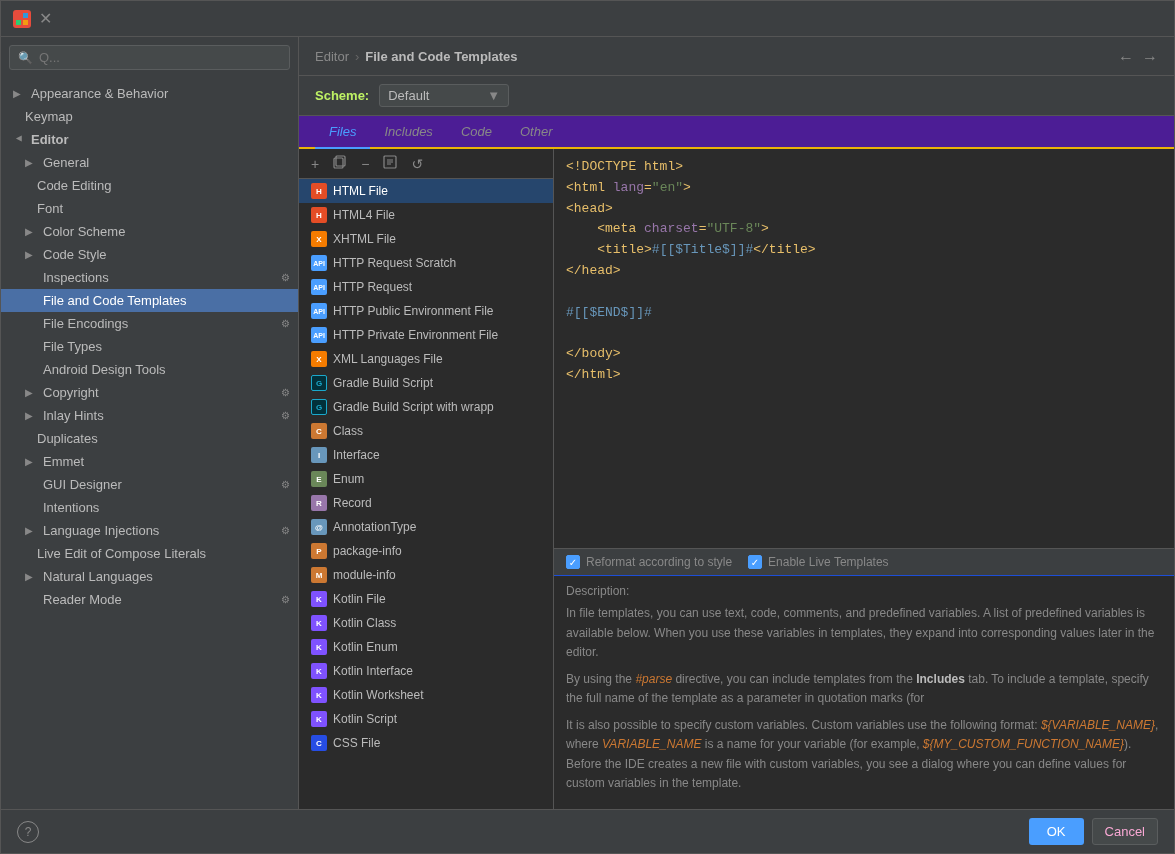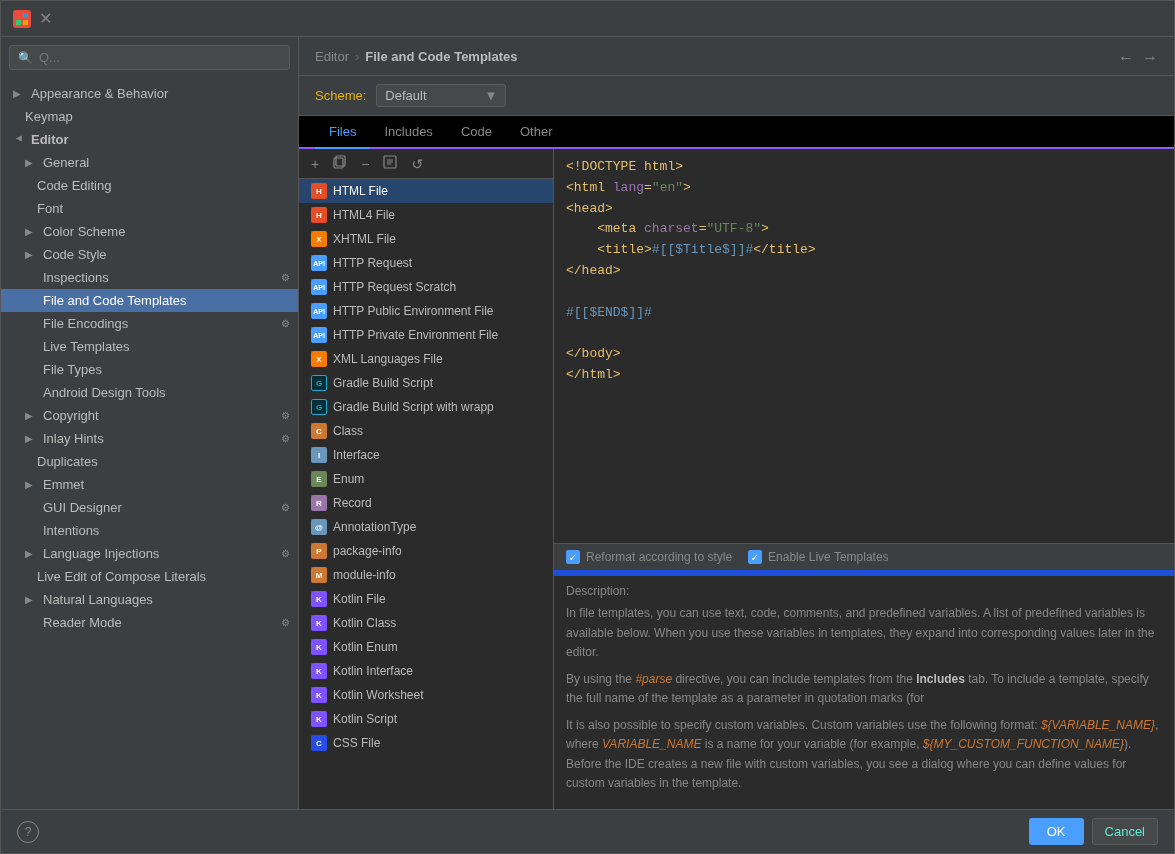--- a/index.html
+++ b/index.html
@@ -164,42 +164,43 @@
 
     .scheme-bar {
       background: #3c3f41;
       padding: 8px 16px;
       border-bottom: 1px solid #555;
       display: flex;
       align-items: center;
       gap: 10px;
       flex-shrink: 0;
     }
-    .scheme-label { color: #eab308; font-size: 13px; }
+    .scheme-label { color: #bef264; font-size: 13px; font-weight: bold; }
     .scheme-dropdown {
       background: #45494a;
       border: 1px solid #5a5d5e;
       border-radius: 3px;
       padding: 3px 8px;
       color: #bbbbbb;
       font-size: 13px;
       display: flex;
       align-items: center;
       gap: 6px;
       cursor: pointer;
       min-width: 130px;
     }
     .scheme-dropdown .caret { margin-left: auto; color: #888; }
 
     .tabs-bar {
-      background: #000000;
-      border-bottom: 2px solid #8b5cf6;
+      background: #4c1d95;
+      border-bottom: 2px solid #eab308;
       display: flex;
       padding: 0 16px;
       flex-shrink: 0;
+      font-style: italic;
     }
     .tab {
       padding: 8px 14px;
       cursor: pointer;
       color: #888;
       font-size: 13px;
       border-bottom: 2px solid transparent;
       margin-bottom: -2px;
     }
     .tab.active {
@@ -333,21 +334,21 @@
       align-items: center;
       justify-content: center;
       color: white;
       font-size: 10px;
       flex-shrink: 0;
     }
     .cb-label { color: #888; font-size: 12px; }
 
     .description-panel {
       background: #2b2b2b;
-      border-top: 6px solid #1d4ed8;
+      border-top: 1px solid #1d4ed8;
       padding: 8px 12px;
       max-height: 240px;
       overflow-y: auto;
       flex-shrink: 0;
     }
     .description-panel::-webkit-scrollbar { width: 6px; }
     .description-panel::-webkit-scrollbar-track { background: #2b2b2b; }
     .description-panel::-webkit-scrollbar-thumb { background: #555; border-radius: 3px; }
 
     .desc-title { color: #888; font-size: 12px; margin-bottom: 6px; }
@@ -391,21 +392,21 @@
       background: #4a9eff;
       color: white;
       border: none;
       border-radius: 3px;
       padding: 5px 18px;
       font-size: 13px;
       cursor: pointer;
     }
     .btn-cancel {
       background: #45494a;
-      color: #5eead4;
+      color: #f9a8d4;
       border: 1px solid #5a5d5e;
       border-radius: 3px;
       padding: 5px 12px;
       font-size: 13px;
       cursor: pointer;
     }
   </style>
 </head>
 <body>
 
@@ -479,24 +480,20 @@
           <span style="width:12px;"></span>
           <span>File and Code Templates</span>
         </div>
 
         <div class="sidebar-item indent1">
           <span style="width:12px;"></span>
           <span>File Encodings</span>
           <span style="margin-left:auto; color:#888; font-size:10px;">⚙</span>
         </div>
 
-        <div class="sidebar-item indent1">
-          <span style="width:12px;"></span>
-          <span>Live Templates</span>
-        </div>
 
         <div class="sidebar-item indent1">
           <span style="width:12px;"></span>
           <span>File Types</span>
         </div>
 
         <div class="sidebar-item indent1">
           <span style="width:12px;"></span>
           <span>Android Design Tools</span>
         </div>
@@ -611,25 +608,25 @@
             <div class="file-item">
               <div class="file-icon fi-html4">H</div>
               <span>HTML4 File</span>
             </div>
             <div class="file-item">
               <div class="file-icon fi-xhtml">X</div>
               <span>XHTML File</span>
             </div>
             <div class="file-item">
               <div class="file-icon fi-http" style="font-size:7px;">API</div>
+              <span>HTTP Request Scratch</span>
+            </div>
+            <div class="file-item">
+              <div class="file-icon fi-http" style="font-size:7px;">API</div>
               <span>HTTP Request</span>
-            </div>
-            <div class="file-item">
-              <div class="file-icon fi-http" style="font-size:7px;">API</div>
-              <span>HTTP Request Scratch</span>
             </div>
             <div class="file-item">
               <div class="file-icon fi-http" style="font-size:7px;">API</div>
               <span>HTTP Public Environment File</span>
             </div>
             <div class="file-item">
               <div class="file-icon fi-http" style="font-size:7px;">API</div>
               <span>HTTP Private Environment File</span>
             </div>
             <div class="file-item">

